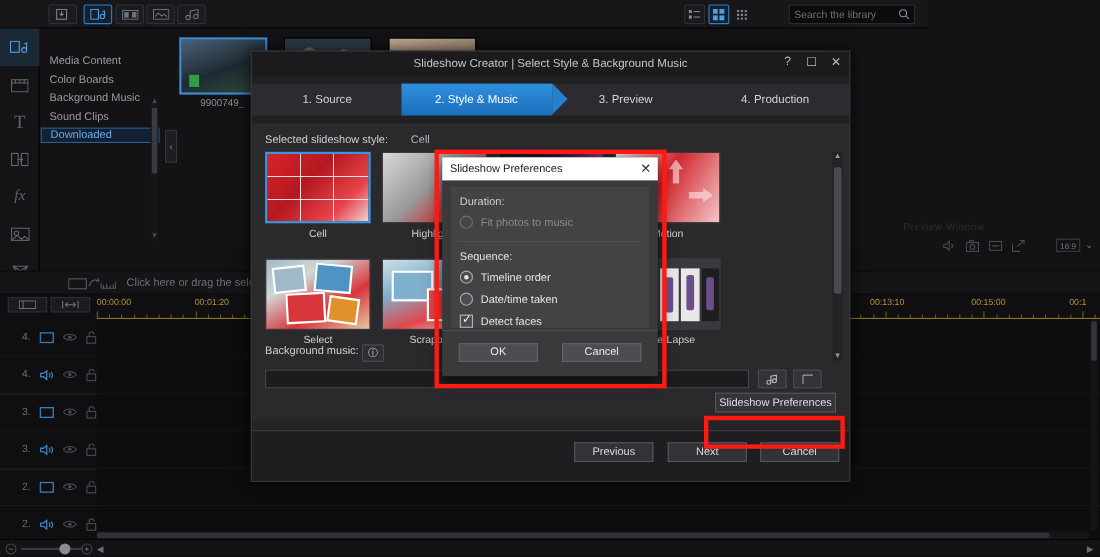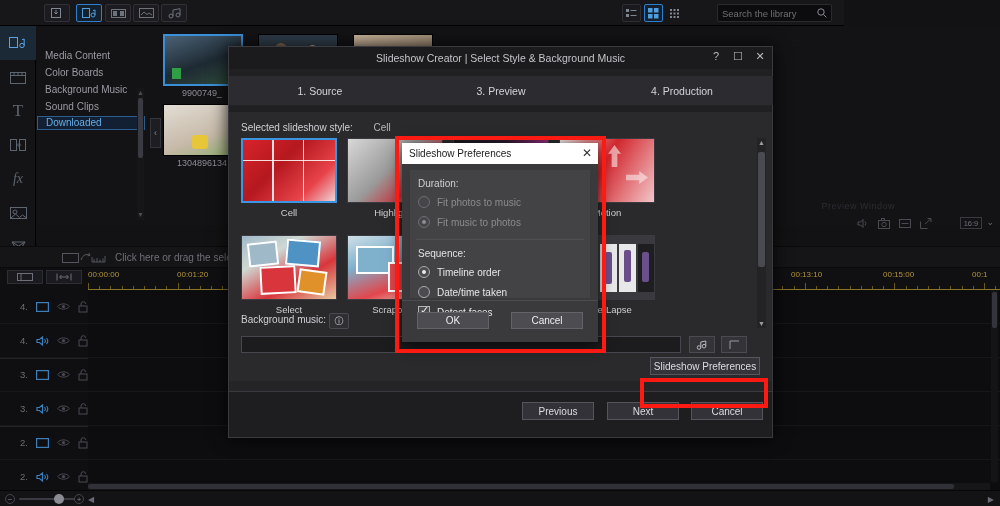--- a/index.html
+++ b/index.html
@@ -326,26 +326,20 @@
       <div class="mlabel" style="margin-left:-4px">9900749_</div>
     </div>
     <div class="mcell" style="left:108px;top:8px">
       <div class="mthumb" style="background:linear-gradient(180deg,#2b3a48,#4c5560)">
         <div style="position:absolute;left:16px;top:8px;width:12px;height:12px;border-radius:50%;background:#8d6a4f"></div>
         <div style="position:absolute;left:48px;top:10px;width:11px;height:11px;border-radius:50%;background:#d8b496"></div>
       </div>
     </div>
     <div class="mcell" style="left:203px;top:8px">
       <div class="mthumb" style="background:linear-gradient(150deg,#c9b49a,#7d6b57)"></div>
-    </div>
-    <div class="mcell" style="left:13px;top:78px">
-      <div class="mthumb" style="background:linear-gradient(160deg,#e2ddd4,#c6b9a8 60%,#8fae6e)">
-        <div style="position:absolute;left:28px;top:30px;width:16px;height:14px;background:#e8c63a;border-radius:3px"></div>
-      </div>
-      <div class="mlabel" style="margin-left:-4px">1304896134</div>
     </div>
   </div>
   <div class="collapser">‹</div>
 
   <div class="playerbar">
     <div class="pb-title">Preview Window</div>
     <div class="pb-icons">
       <svg width="12" height="11" viewBox="0 0 12 11">
           <path d="M1 4h2.5L6 1.5v8L3.5 7H1z" fill="none" stroke="#4a4a52"></path>
           <path d="M8 3.5a3 3 0 010 4" fill="none" stroke="#4a4a52"></path>
@@ -654,20 +648,21 @@
       <div class="modal-title">Slideshow Creator | Select Style &amp; Background Music</div>
       <div class="modal-ctrls">
         <span>?</span>
         <span>☐</span>
         <span>✕</span>
       </div>
     </div>
 
     <div class="steps">
       <div class="step">1. Source</div>
+      <div class="step active">2. Style &amp; Music</div>
       <div class="step">3. Preview</div>
       <div class="step">4. Production</div>
     </div>
 
     <div class="mcontent">
       <div class="selstyle">
         <span>Selected slideshow style:</span>
         <b>Cell</b>
       </div>
 
@@ -767,24 +762,20 @@
     <div class="pd-tb">
       <div class="pd-title">Slideshow Preferences</div>
       <div class="pd-x">✕</div>
     </div>
     <div class="pd-body">
       <div class="pd-sec dim">Duration:</div>
       <div class="pd-row disabled">
         <span class="radio"></span>
         <span class="lab">Fit photos to music</span>
       </div>
-      <div class="pd-row disabled">
-        <span class="radio on"></span>
-        <span class="lab">Fit music to photos</span>
-      </div>
 
       <div class="pd-divider"></div>
 
       <div class="pd-sec">Sequence:</div>
       <div class="pd-row">
         <span class="radio on"></span>
         <span class="lab">Timeline order</span>
       </div>
       <div class="pd-row">
         <span class="radio"></span>

